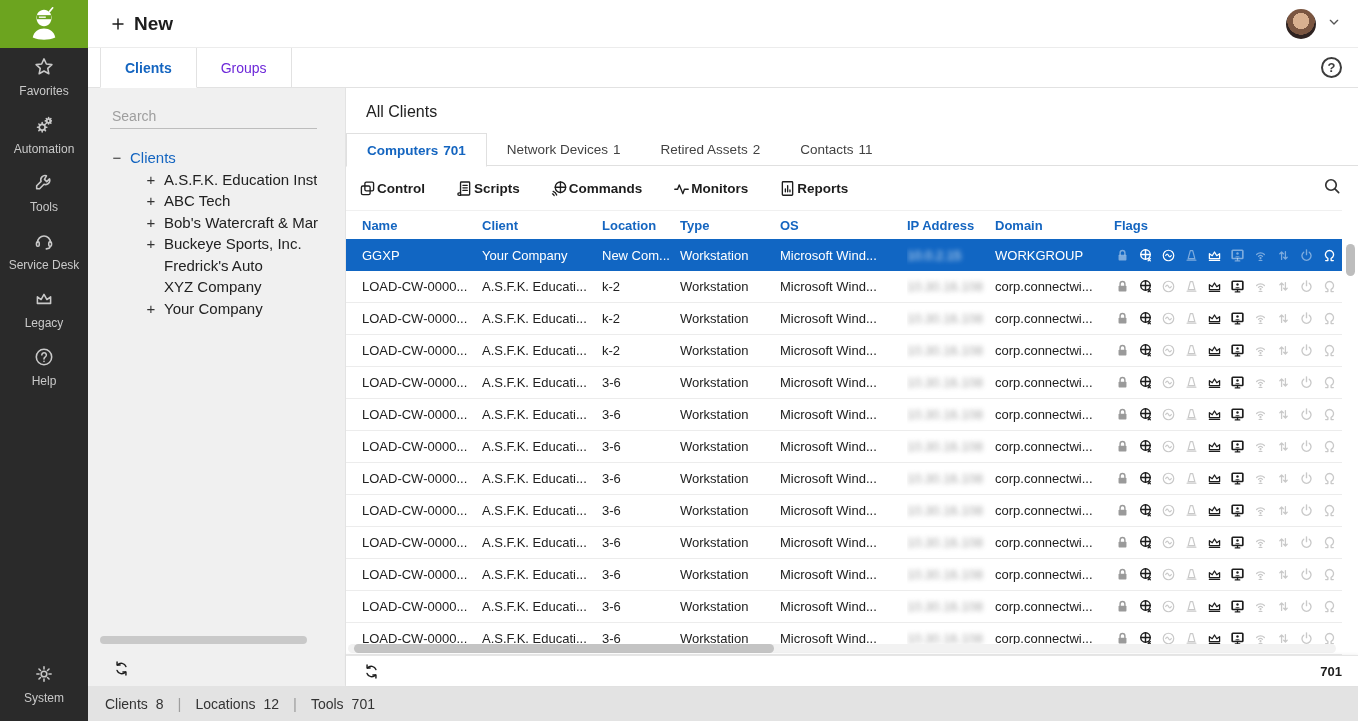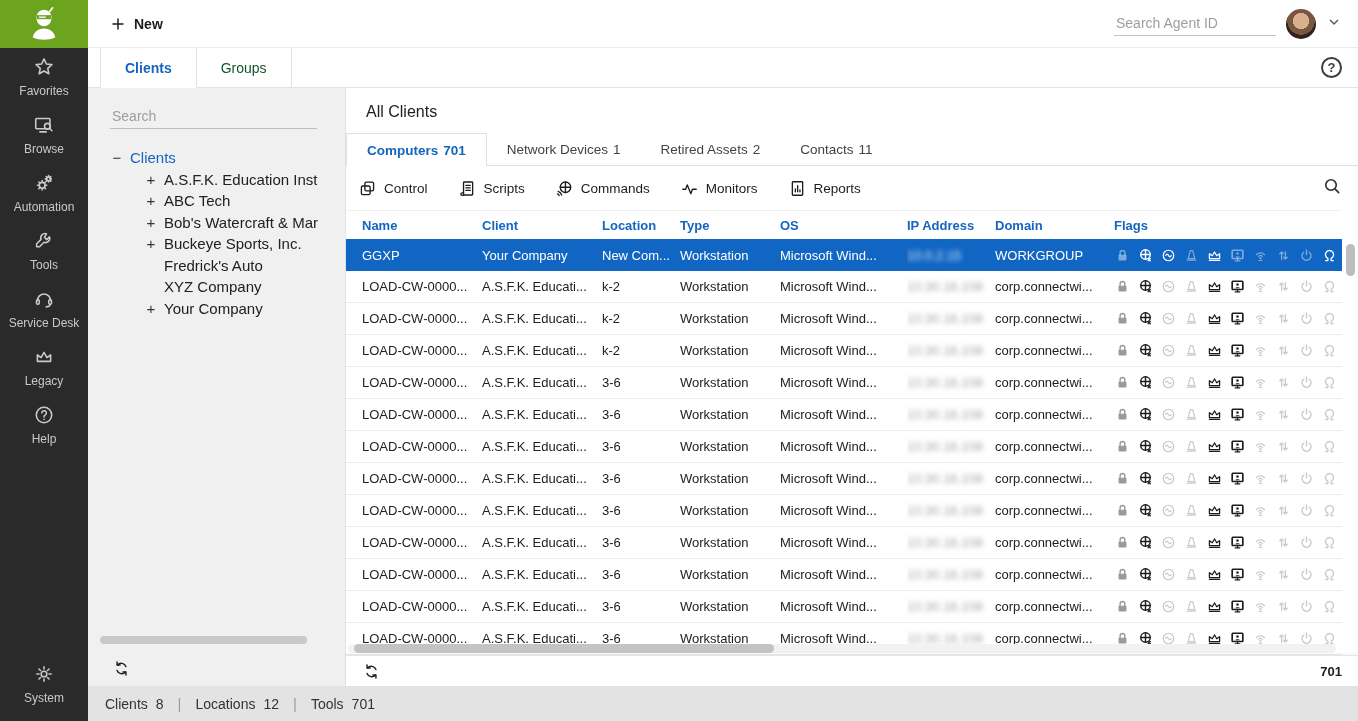--- a/index.html
+++ b/index.html
@@ -15,33 +15,33 @@
     gap:6px; color:#c9c9c9; font-size:12px; cursor:pointer; flex:none; }
   .nav-item svg { width:22px; height:22px; stroke:#c9c9c9; fill:none; stroke-width:1.7; stroke-linecap:round; stroke-linejoin:round; }
   .nav-item:first-of-type { margin-top:10px; }
   .nav-system { margin-top:auto; margin-bottom:8px; }
 
   
   .right { flex:1; display:flex; flex-direction:column; min-width:0; }
 
   .topbar { height:48px; background:#fff; border-bottom:1px solid #ececec; display:flex; align-items:center;
     padding:0 16px 0 22px; flex:none; }
-  .new-btn { display:flex; align-items:center; gap:8px; font-size:14px; font-weight:700; color:#1d1d1d; cursor:pointer; }
+  .new-btn { display:flex; align-items:center; gap:8px; font-size:19px; font-weight:700; color:#1d1d1d; cursor:pointer; }
   .new-btn svg { width:16px; height:16px; stroke:#1d1d1d; stroke-width:2.2; fill:none; stroke-linecap:round; }
   .topbar-right { margin-left:auto; display:flex; align-items:center; gap:10px; }
   .agent-search { width:162px; border:none; outline:none; border-bottom:1px solid #c2c2c2; font-size:14px;
     color:#333; padding:4px 2px; background:transparent; }
   .agent-search::placeholder { color:#9e9e9e; }
   .avatar { width:30px; height:30px; border-radius:50%;
     background:radial-gradient(circle at 50% 40%, #d9b08f 0 34%, #7a5540 35% 58%, #2e2220 59%); flex:none; cursor:pointer; }
   .chev svg { width:16px; height:16px; stroke:#555; stroke-width:2; fill:none; stroke-linecap:round; stroke-linejoin:round; cursor:pointer; }
 
   .tabstrip { height:40px; background:#fff; border-bottom:1px solid #e2e2e2; display:flex; align-items:stretch;
     padding-left:12px; flex:none; position:relative; z-index:2; }
-  .ptab { display:flex; align-items:center; padding:0 24px; font-size:14px; color:#14532d;
+  .ptab { display:flex; align-items:center; padding:0 24px; font-size:14px; color:#6d28d9;
     border-right:1px solid #e2e2e2; cursor:pointer; background:#fff; }
   .ptab.active { color:#1465c0; font-weight:700; border-left:1px solid #e2e2e2; margin-bottom:-1px; border-bottom:1px solid #fff; }
   .help-circle { margin-left:auto; margin-right:16px; align-self:center; width:21px; height:21px; border:2px solid #3c3c3c;
     border-radius:50%; display:flex; align-items:center; justify-content:center; font-size:13px; font-weight:700; color:#3c3c3c; cursor:pointer; }
 
   .content { flex:1; display:flex; min-height:0; }
 
   
   .tree-panel { width:257px; background:#f0f0f0; display:flex; flex-direction:column; flex:none; min-height:0; }
   .tree-search { margin:16px 28px 0 22px; border:none; outline:none; border-bottom:1px solid #bdbdbd;
@@ -58,21 +58,21 @@
   .tree-footer { height:36px; display:flex; align-items:center; padding-left:24px; flex:none; }
   .icon-refresh { width:19px; height:19px; stroke:#1d1d1d; stroke-width:1.8; fill:none; stroke-linecap:round; stroke-linejoin:round; cursor:pointer; }
 
   
   .main-panel { flex:1; background:#fff; border-left:1px solid #e3e3e3; display:flex; flex-direction:column; min-width:0; min-height:0; }
   .main-title { font-size:16px; font-weight:500; color:#212121; padding:15px 0 12px 20px; flex:none; }
   .mtabs { display:flex; align-items:stretch; height:33px; border-bottom:1px solid #e0e0e0; flex:none; }
   .mtab { display:flex; align-items:center; gap:5px; padding:16px 20px; font-size:13.5px; color:#424242; cursor:pointer; }
   .mtab.active { color:#1465c0; font-weight:700; border:1px solid #e0e0e0; border-bottom:1px solid #fff; margin-bottom:-1px; background:#fff; }
   .toolbar { height:44px; display:flex; align-items:center; gap:30px; padding:0 16px 0 12px; flex:none; }
-  .tool-btn { display:flex; align-items:center; gap:7px; font-size:13.5px; font-weight:400; color:#1d1d1d; cursor:pointer; }
+  .tool-btn { display:flex; align-items:center; font-size:13.5px; font-weight:700; color:#1d1d1d; cursor:pointer; }
   .tool-btn svg { width:19px; height:19px; stroke:#1d1d1d; stroke-width:1.7; fill:none; stroke-linecap:round; stroke-linejoin:round; }
   .toolbar .spacer { flex:1; }
   .tbl-search svg { width:20px; height:20px; stroke:#333; stroke-width:2; fill:none; stroke-linecap:round; cursor:pointer; }
 
   .grid-row { display:grid; grid-template-columns:120px 120px 78px 100px 127px 88px 119px 1fr; padding-left:16px; }
   .grid-row > div { overflow:hidden; white-space:nowrap; padding-right:8px; display:flex; align-items:center; }
   .thead { height:29px; font-size:13px; font-weight:700; color:#1465c0; border-top:1px solid #f0f0f0; margin-right:16px; flex:none; cursor:pointer; }
 
   .table-area { flex:1; position:relative; overflow:hidden; min-height:0; }
   .rows { margin-right:16px; }
@@ -256,26 +256,20 @@
     <div class="logo">
         <svg>
           <use href="#i-ninja"></use>
         </svg>
       </div>
     <div class="nav-item">
       <svg>
           <use href="#i-star"></use>
         </svg>
       <span>Favorites</span>
-    </div>
-    <div class="nav-item">
-      <svg>
-          <use href="#i-browse"></use>
-        </svg>
-      <span>Browse</span>
     </div>
     <div class="nav-item">
       <svg>
           <use href="#i-gears"></use>
         </svg>
       <span>Automation</span>
     </div>
     <div class="nav-item">
       <svg>
           <use href="#i-wrench"></use>
@@ -311,21 +305,20 @@
   <div class="right">
 
     <div class="topbar">
       <div class="new-btn">
         <svg>
             <use href="#i-plus"></use>
           </svg>
         <span>New</span>
       </div>
       <div class="topbar-right">
-        <input class="agent-search" placeholder="Search Agent ID" style="">
         <div class="avatar"></div>
         <span class="chev"><svg>
               <use href="#i-chevron-down"></use>
             </svg></span>
       </div>
     </div>
 
     <div class="tabstrip">
       <div class="ptab active">
           <span>Clients</span>

